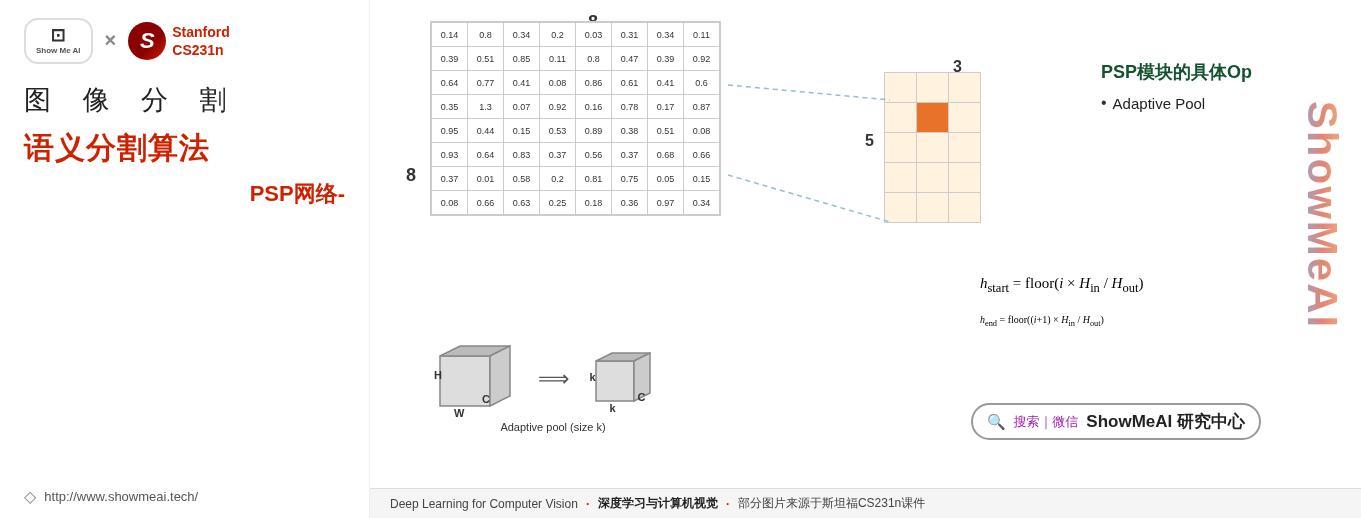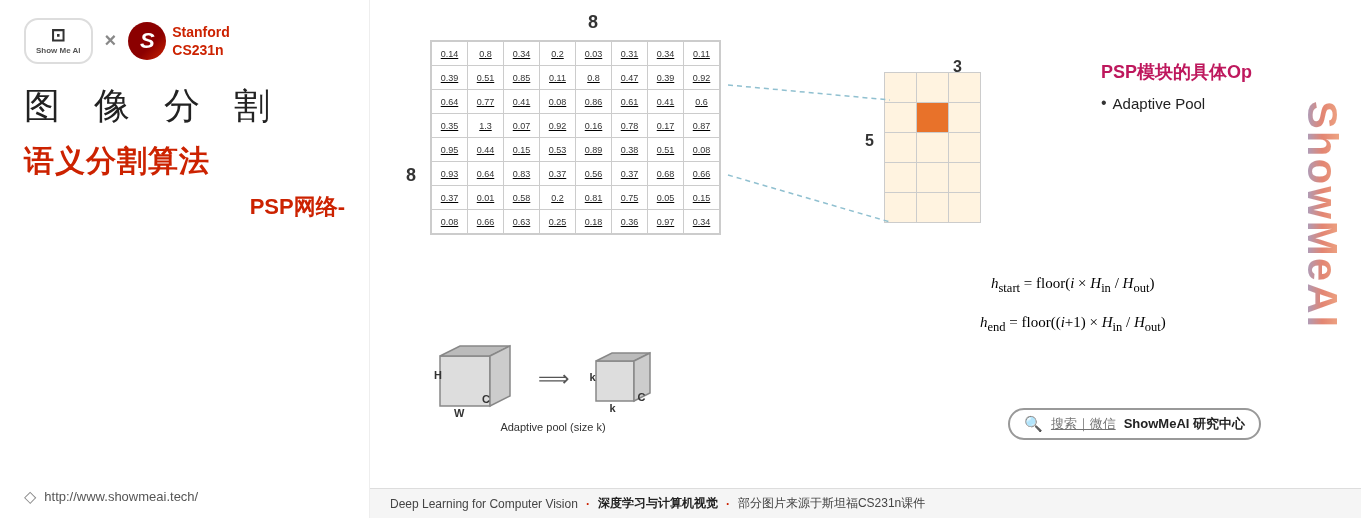--- a/index.html
+++ b/index.html
@@ -83,21 +83,21 @@
     }
 
     .stanford-text {
       font-size: 14px;
       font-weight: bold;
       color: #cc2200;
       line-height: 1.3;
     }
 
     .title-main {
-      font-size: 36px;
+      font-size: 27px;
       font-weight: 400;
       color: #222;
       letter-spacing: 12px;
       margin-bottom: 10px;
     }
 
     .title-sub {
       font-size: 30px;
       font-weight: bold;
       color: #cc2200;
@@ -212,21 +212,21 @@
     .psp-info {
       position: absolute;
       right: 20px;
       top: 60px;
       width: 240px;
     }
 
     .psp-title {
       font-size: 18px;
       font-weight: bold;
-      color: #be185d;
+      color: #14532d;
       margin-bottom: 10px;
     }
 
     .psp-item {
       font-size: 15px;
       color: #222;
       display: flex;
       align-items: center;
       gap: 6px;
     }
@@ -294,28 +294,27 @@
       background: #fff;
       font-size: 13px;
     }
 
     .search-icon-circle {
       font-size: 15px;
       color: #555;
     }
 
     .search-text {
-      color: #737373;
-      text-decoration: underline;
+      color: #a21caf;
     }
 
     .search-brand {
       font-weight: bold;
       color: #222;
-      font-size: 13px;
+      font-size: 17px;
     }
 
     
     .svg-overlay {
       position: absolute;
       left: 0;
       top: 0;
       width: 100%;
       height: 100%;
       pointer-events: none;
@@ -352,21 +351,21 @@
   </div>
 </div>
 
 <div class="main-content">
   <div class="diagram-area">
 
     <div class="matrix-label-8-top" style="position:absolute;left:218px;top:12px;font-size:18px;font-weight:bold;color:#333;">8</div>
 
     <div class="matrix-label-8-left" style="position:absolute;left:36px;top:165px;font-size:18px;font-weight:bold;color:#333;">8</div>
 
-    <div class="matrix-grid" style="position:absolute;left:60px;top:40px;text-decoration:underline;">
+    <div class="matrix-grid" style="position:absolute;left:60px;top:21px;">
       <table id="matrix-table">
         <tbody id="matrix-tbody">
             <tr>
               <td>0.14</td>
               <td>0.8</td>
               <td>0.34</td>
               <td>0.2</td>
               <td>0.03</td>
               <td>0.31</td>
               <td>0.34</td>
@@ -492,24 +491,24 @@
         <span class="psp-bullet">•</span>
         <span>Adaptive Pool</span>
       </div>
     </div>
 
     <div class="watermark" style="position:absolute;right:0;top:0;height:430px;width:78px;overflow:hidden;display:flex;align-items:center;justify-content:center;">
       <span class="watermark-text">ShowMeAI</span>
     </div>
 
     <div style="position:absolute;left:610px;top:275px;">
-      <div class="formula-line" style="font-family:'Times New Roman',serif;font-size:15px;margin-bottom:18px;margin-left:11px;">
+      <div class="formula-line" style="font-family:'Times New Roman',serif;font-size:15px;margin-bottom:18px;">
         <i>h</i><sub>start</sub> = floor(<i>i</i> × <i>H</i><sub>in</sub> / <i>H</i><sub>out</sub>)
       </div>
-      <div class="formula-line" style="font-family:'Times New Roman',serif;font-size:15px;">
+      <div class="formula-line" style="font-family:'Times New Roman',serif;font-size:10px;">
         <i>h</i><sub>end</sub> = floor((<i>i</i>+1) × <i>H</i><sub>in</sub> / <i>H</i><sub>out</sub>)
       </div>
     </div>
 
     <div style="position:absolute;left:60px;bottom:72px;display:flex;align-items:center;gap:18px;">
 
       <div style="position:relative;width:90px;height:75px;">
         <svg width="90" height="75" viewBox="0 0 90 75">
 
           <polygon points="10,15 60,15 60,65 10,65" fill="#ddd" stroke="#888" stroke-width="1.5"></polygon>

